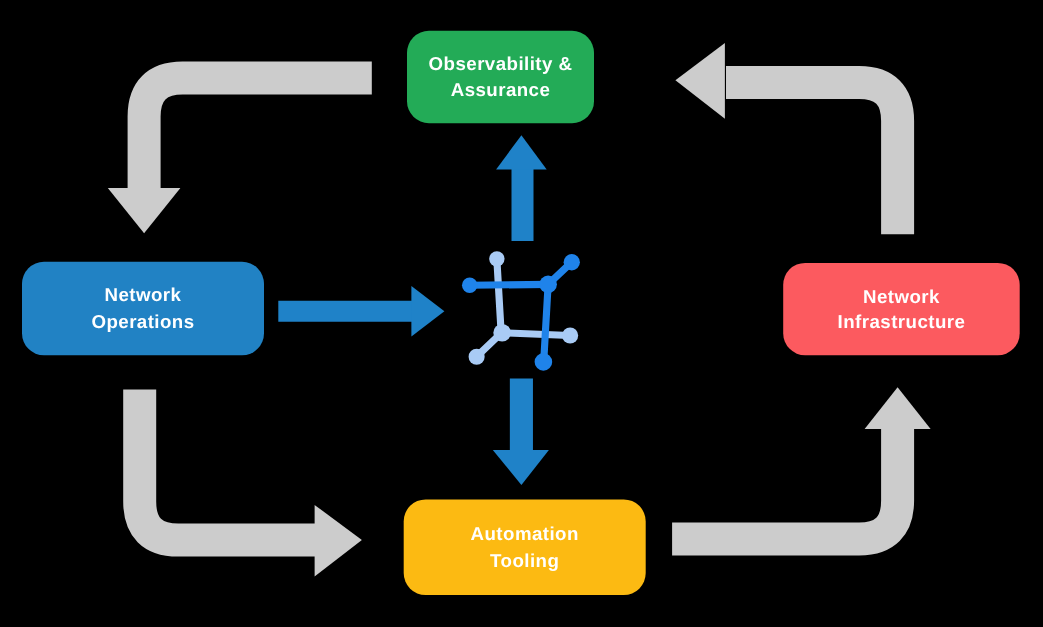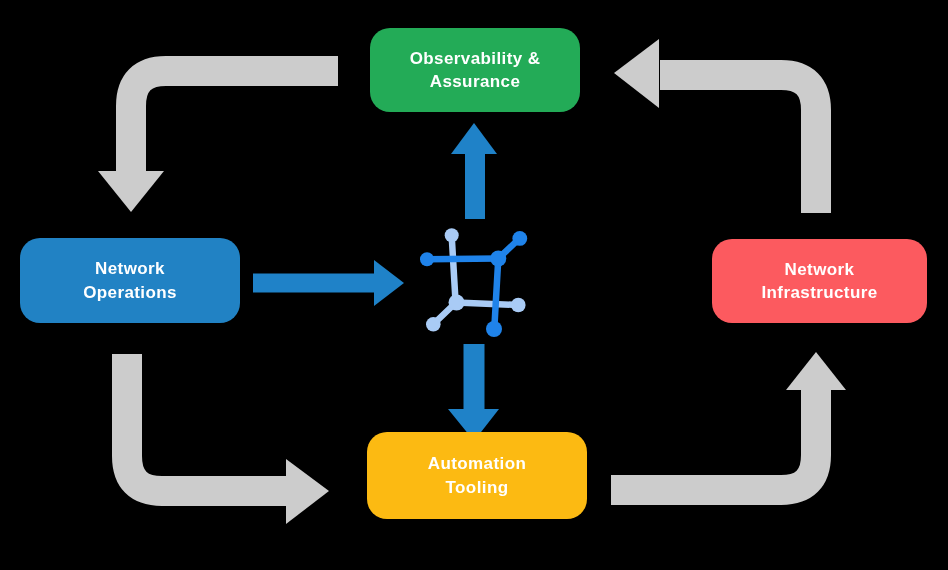--- a/index.html
+++ b/index.html
@@ -28,24 +28,24 @@
     color: #fff;
   }
   .node .label {
     font-size: 17px;
     font-weight: 600;
     letter-spacing: 0.4px;
     line-height: 1.38;
     text-align: center;
     white-space: pre-line;
   }
-  .node-observability   { left: 370px; top: 28px;  width: 210px; height: 84px; background: #23AB57; }
+  .node-observability   { left: 370px; top: 28px;  width: 170px; height: 84px; background: #23AB57; }
   .node-operations      { left: 20px;  top: 238px; width: 220px; height: 85px; background: #2182C4; }
   .node-infrastructure  { left: 712px; top: 239px; width: 215px; height: 84px; background: #FC5A5F; }
-  .node-automation      { left: 367px; top: 432px; width: 220px; height: 87px; background: #FCBA12; }
+  .node-automation      { left: 367px; top: 454px; width: 220px; height: 87px; background: #FCBA12; }
 
   .ic-line-dark  { stroke: #1F83EA; stroke-width: 6.5; stroke-linecap: round; fill: none; }
   .ic-line-light { stroke: #A9CBF5; stroke-width: 6.5; stroke-linecap: round; fill: none; }
   .ic-dot-dark   { fill: #1F83EA; }
   .ic-dot-light  { fill: #A9CBF5; }
 </style>
 </head>
 <body>
 
 <div class="stage">

